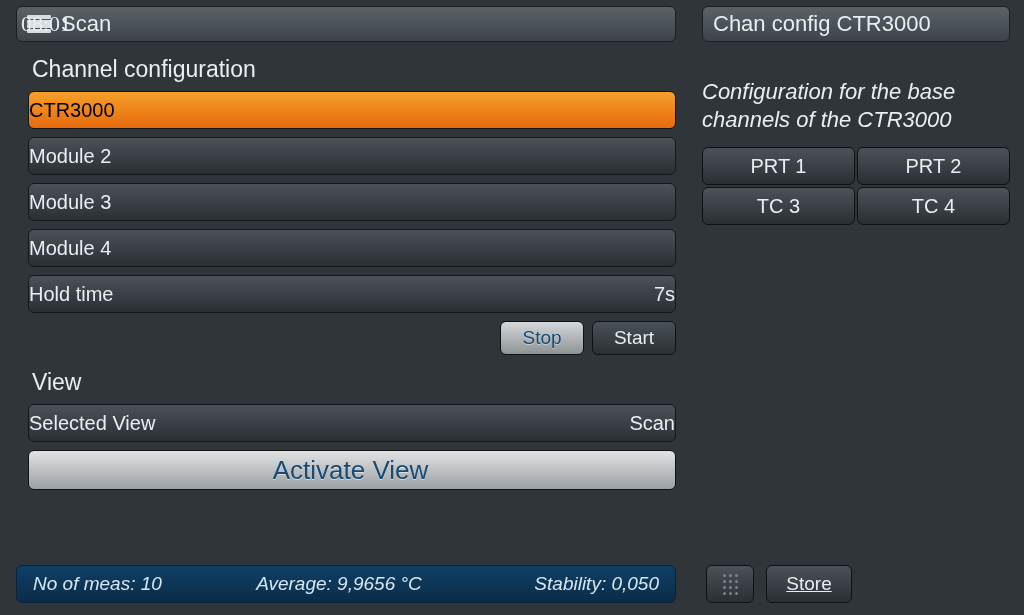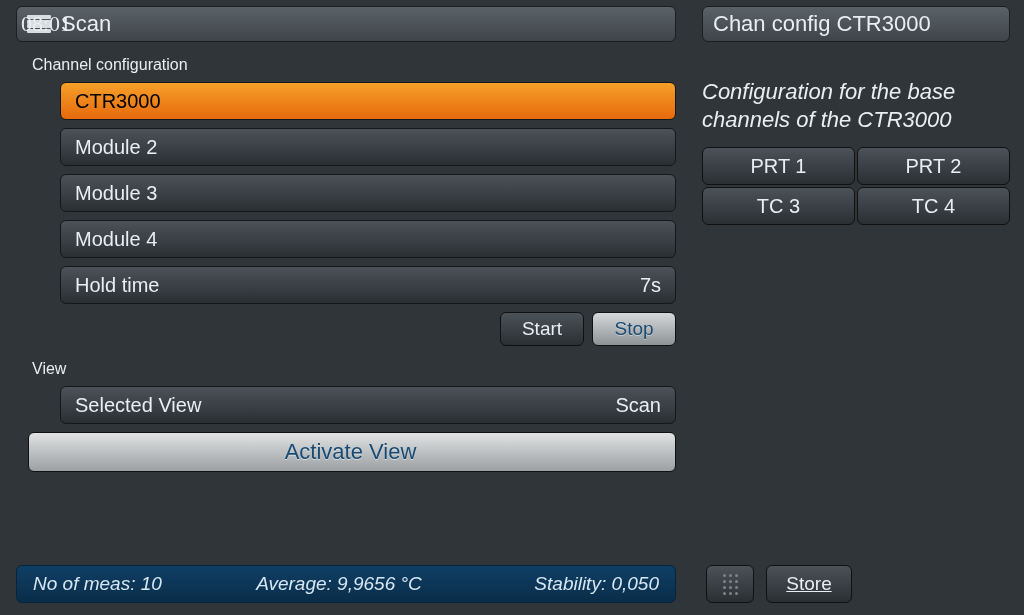--- a/index.html
+++ b/index.html
@@ -68,41 +68,40 @@
     width: 648px;
   }
   .right-col {
     position: absolute;
     left: 702px;
     top: 78px;
     width: 308px;
   }
 
   .section-title {
-    font-size: 16px;
+    font-size: 23px;
     font-weight: 400;
     margin-bottom: 8px;
     color: #e8eef2;
     padding-left: 4px;
   }
 
   .list-row {
     height: 38px;
     border-radius: 6px;
     display: flex;
     align-items: center;
     justify-content: space-between;
-    padding: 0 14px;
+    padding: 0 0;
     margin-bottom: 8px;
     background: linear-gradient(to bottom, #4b5258 0%, #2a2f33 100%);
     border: 1px solid #15181a;
     font-size: 20px;
     color: #e8eef2;
     cursor: pointer;
-    margin-left: 32px;
   }
   .list-row.selected {
     background: linear-gradient(to bottom, #f5a02a 0%, #e76a0c 100%);
     color: #000;
   }
 
   .btn-row {
     display: flex;
     justify-content: flex-end;
     gap: 8px;
@@ -125,21 +124,21 @@
   .btn.disabled {
     background: linear-gradient(to bottom, #d5d8da 0%, #8e9396 100%);
     color: #184a72;
     text-shadow: 0 1px 0 rgba(255,255,255,0.4);
   }
   .btn.wide {
     width: 100%;
     height: 40px;
     background: linear-gradient(to bottom, #e0e2e3 0%, #9ca0a3 100%);
     color: #184a72;
-    font-size: 22px;
+    font-size: 26px;
     font-weight: 500;
     text-shadow: 0 1px 0 rgba(255,255,255,0.5);
     padding-left: 15px;
   }
 
   .config-title {
     font-size: 22px;
     line-height: 1.25;
     margin-bottom: 14px;
     color: #e8eef2;
@@ -253,25 +252,25 @@
     </div>
     <div class="list-row">
       <span>Module 4</span>
     </div>
     <div class="list-row">
       <span>Hold time</span>
       <span>7s</span>
     </div>
 
     <div class="btn-row">
+      <div class="btn disabled">
+        <span>Stop</span>
+      </div>
       <div class="btn">
         <span>Start</span>
-      </div>
-      <div class="btn disabled">
-        <span>Stop</span>
       </div>
     </div>
 
     <div class="section-title">View</div>
     <div class="list-row">
       <span>Selected View</span>
       <span>Scan</span>
     </div>
     <div class="btn wide">
       <span>Activate View</span>

